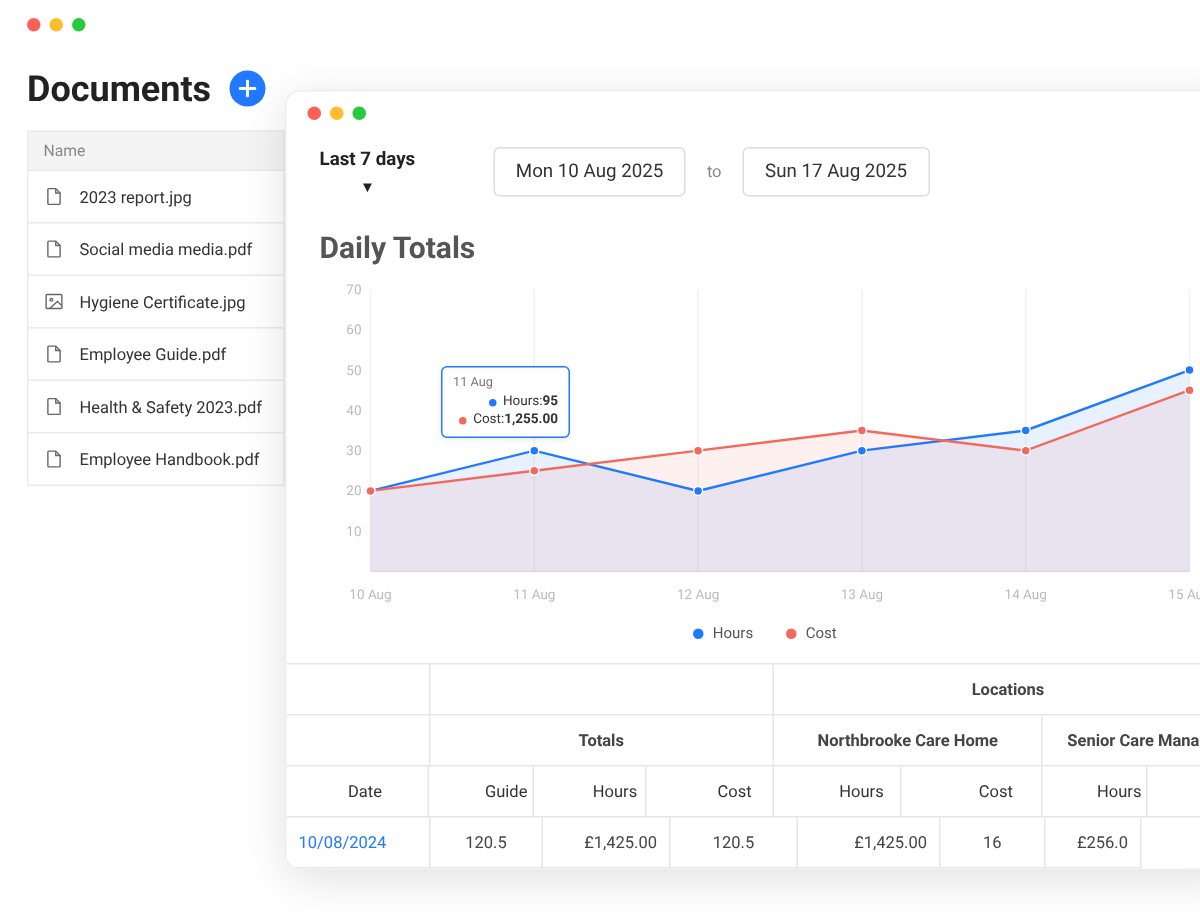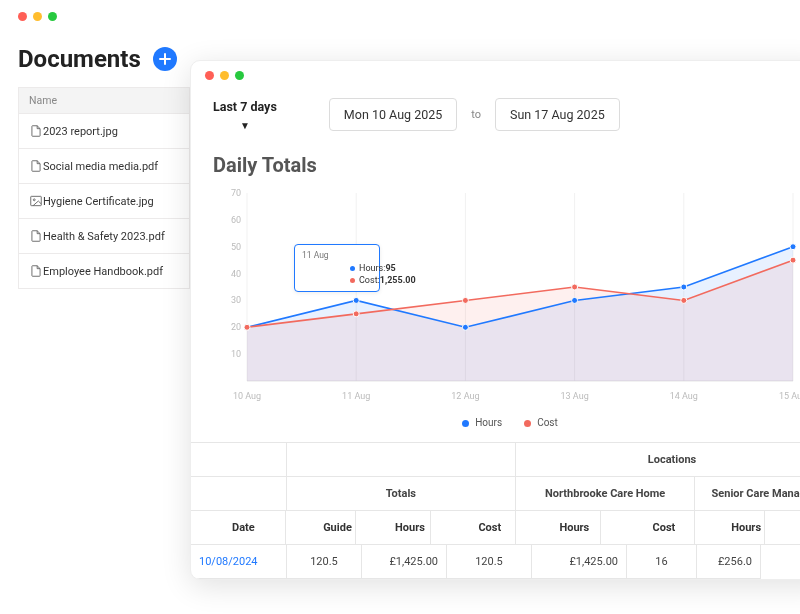--- a/index.html
+++ b/index.html
@@ -42,21 +42,21 @@
     display:flex; align-items:center; justify-content:center; color:#fff;
     cursor:pointer; flex:0 0 auto;
   }
   .add-btn svg { display:block; }
 
   .file-list-header {
     font-size:10.5px; color:#888; padding:6px 10px; background:#f4f4f4;
     border:1px solid #eceaea; border-bottom:1px solid #eceaea;
   }
   .file-item {
-    display:flex; align-items:center; 
+    display:flex; align-items:center; gap:10px;
     padding:10px 10px; font-size:11px; color:#333;
     border:1px solid #eceaea; border-top:none;
     cursor:pointer;
   }
   .file-item .file-icon { width:14px; height:14px; flex:0 0 auto; color:#666; }
 
   
   .main-card {
     position:absolute;
     left: 190px; top: 60px;
@@ -105,21 +105,21 @@
     background:#fff;
     border:1px solid #2079ff;
     border-radius:4px;
     font-size:9px;
     padding:5px 7px 5px 7px;
     color:#333;
     width:86px;
     box-shadow:0 1px 4px rgba(0,0,0,0.08);
   }
   .tooltip-box .tt-date { color:#777; margin-bottom:3px; font-size:8.5px; }
-  .tooltip-box .tt-row { display:flex; align-items:center; justify-content:flex-start; line-height:1.3;margin-left:48px;}
+  .tooltip-box .tt-row { display:flex; align-items:center; justify-content:flex-end; line-height:1.3;margin-left:48px;}
   .tooltip-box .dot { width:5px;height:5px;border-radius:50%;display:inline-block;margin-right:4px;vertical-align:middle;}
   .tooltip-box .lab { display:flex;align-items:center;}
   .dot-blue{background:#2079ff;}
   .dot-red{background:#f26a5e;}
 
   .legend {
     display:flex; gap:22px; justify-content:center; align-items:center;
     font-size:10px; color:#555;
     padding: 4px 0 14px 0;
   }
@@ -130,21 +130,21 @@
     border-top:1px solid #e6e6e6;
     font-size:11px; color:#444;
   }
   .tbl .row { display:flex; }
   .tbl .cell {
     padding:10px 8px;
     border-right:1px solid #e6e6e6;
     border-bottom:1px solid #e6e6e6;
     display:flex; align-items:center;
   }
-  .tbl .row.hdr .cell { font-weight:700; color:#333; justify-content:center;padding-left:41px;}
+  .tbl .row.hdr .cell { font-weight:400; color:#333; justify-content:center;padding-left:41px;}
   .tbl .row.group .cell { font-weight:700; justify-content:center; }
   .c-date{width:96px;}
   .c-shifts{width:70px; justify-content:center;}
   .c-hours{width:75px; justify-content:center;}
   .c-cost{width:85px; justify-content:flex-end;}
   .c-hours2{width:85px; justify-content:center;}
   .c-cost2{width:95px; justify-content:flex-end;}
   .c-hours3{width:70px; justify-content:center;}
   .c-cost3{width:64px; justify-content:flex-end; border-right:none;}
 
@@ -189,20 +189,27 @@
         </svg>
         <span>Social media media.pdf</span>
       </div>
       <div class="file-item">
         <svg class="file-icon" viewBox="0 0 24 24" fill="none" stroke="currentColor" stroke-width="1.6">
           <rect x="3" y="4" width="18" height="16" rx="1"></rect>
           <circle cx="9" cy="10" r="1.6"></circle>
           <path d="M21 17l-5-5-9 8"></path>
         </svg>
         <span>Hygiene Certificate.jpg</span>
+      </div>
+      <div class="file-item">
+        <svg class="file-icon" viewBox="0 0 24 24" fill="none" stroke="currentColor" stroke-width="1.6">
+          <path d="M14 3H6a1 1 0 0 0-1 1v16a1 1 0 0 0 1 1h12a1 1 0 0 0 1-1V8z"></path>
+          <path d="M14 3v5h5"></path>
+        </svg>
+        <span>Employee Guide.pdf</span>
       </div>
       <div class="file-item">
         <svg class="file-icon" viewBox="0 0 24 24" fill="none" stroke="currentColor" stroke-width="1.6">
           <path d="M14 3H6a1 1 0 0 0-1 1v16a1 1 0 0 0 1 1h12a1 1 0 0 0 1-1V8z"></path>
           <path d="M14 3v5h5"></path>
         </svg>
         <span>Health &amp; Safety 2023.pdf</span>
       </div>
       <div class="file-item">
         <svg class="file-icon" viewBox="0 0 24 24" fill="none" stroke="currentColor" stroke-width="1.6">

